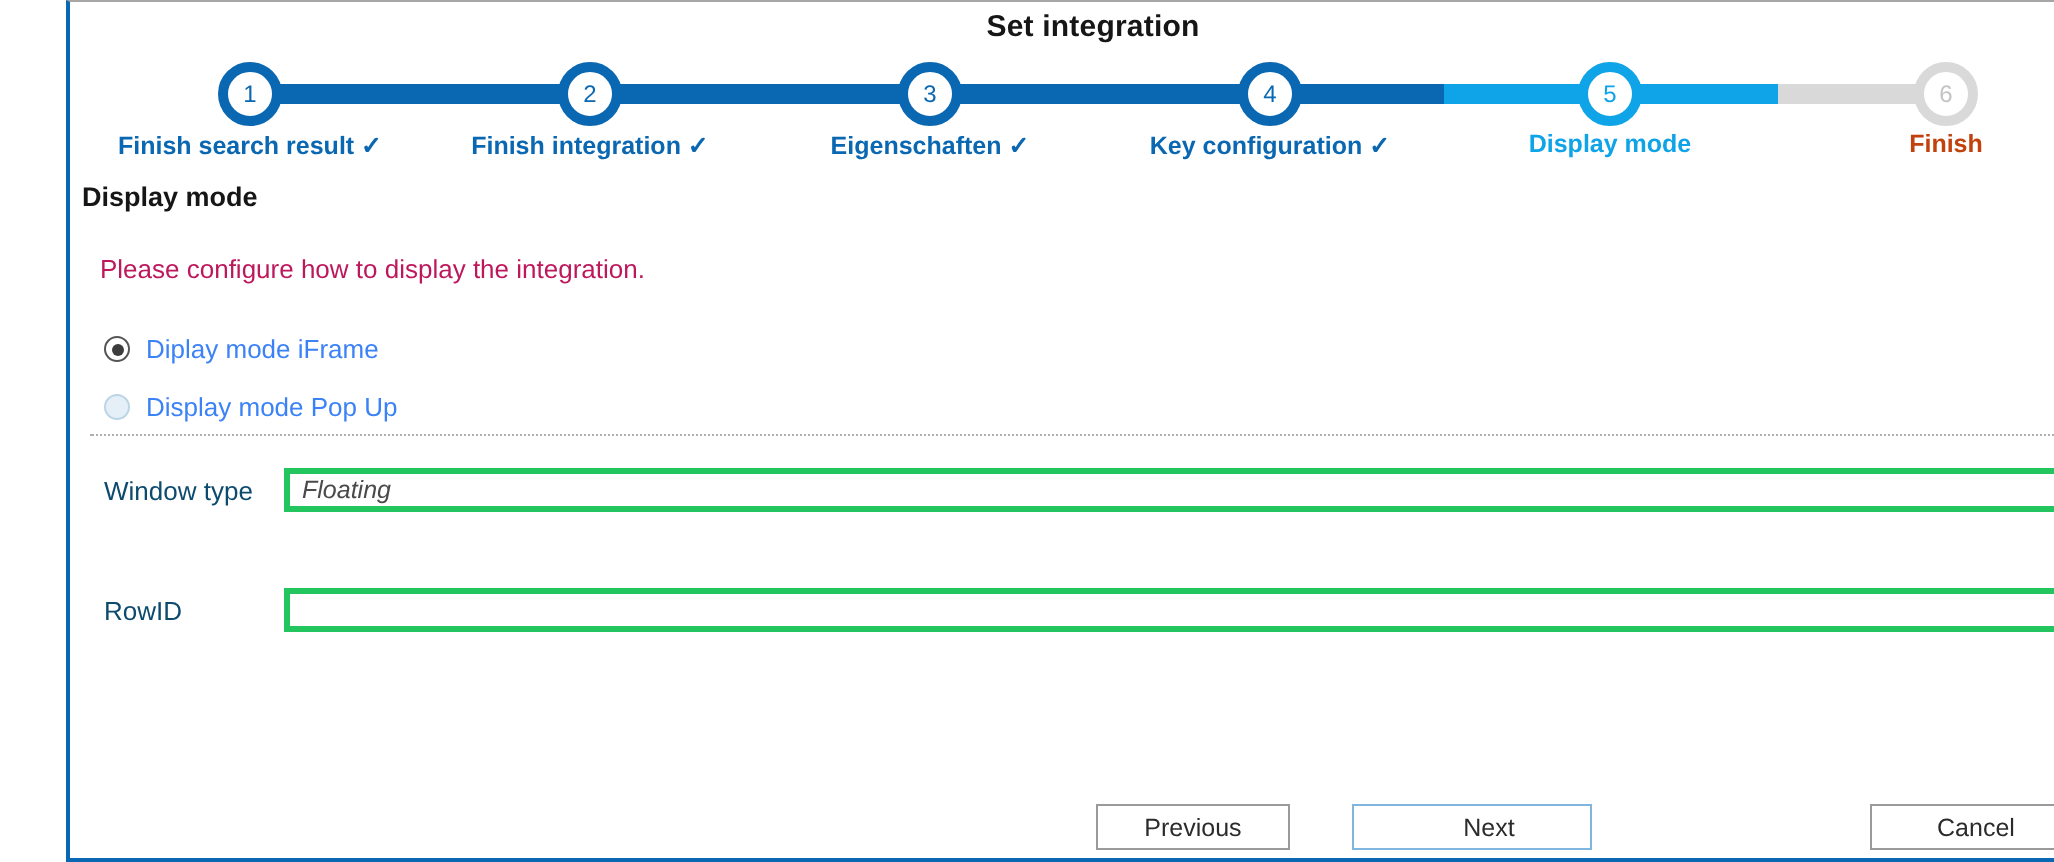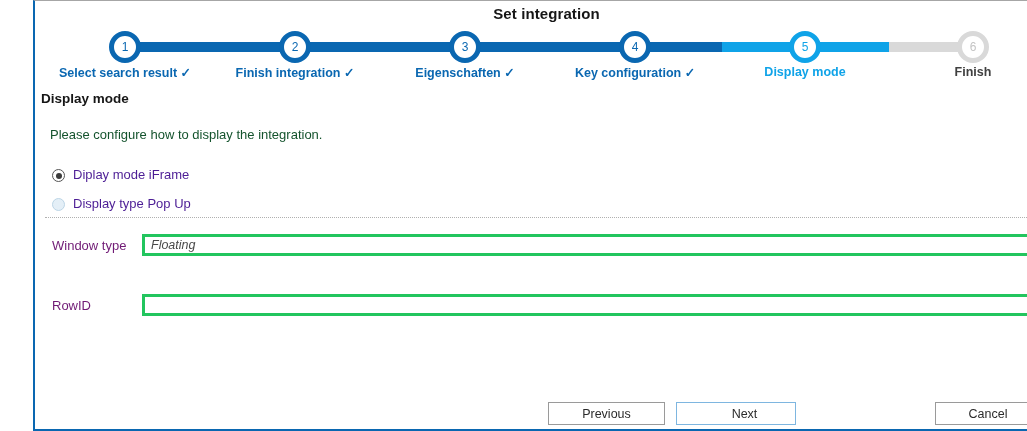--- a/index.html
+++ b/index.html
@@ -91,48 +91,48 @@
     position: absolute;
     top: 34px;
     left: 0;
     transform: translateX(-50%);
     white-space: nowrap;
     font-size: 12.5px;
     font-weight: bold;
   }
   .step.done .step-label   { color: #0a67b1; }
   .step.active .step-label { color: #0fa3e8; }
-  .step.todo .step-label   { color: #404040; }
+  .step.todo .step-label   { color: #c2410c; }
 
   
   .section-heading {
     position: absolute;
     top: 90px;
     left: 6px;
     font-size: 13.5px;
     font-weight: bold;
     color: #161616;
   }
 
   .intro-text {
     position: absolute;
     top: 126px;
     left: 15px;
     font-size: 13px;
-    color: #14532d;
+    color: #be185d;
   }
 
   
   .radio-row {
     position: absolute;
     left: 17px;
     display: flex;
-    align-items: flex-end;
+    align-items: center;
     font-size: 13px;
-    color: #4c1d95;
+    color: #3b82f6;
   }
   #radio-iframe { top: 166px; }
   #radio-popup  { top: 195px; }
 
   .radio-mark {
     width: 13px;
     height: 13px;
     border-radius: 50%;
     box-sizing: border-box;
     margin-right: 8px;
@@ -177,21 +177,21 @@
     display: flex;
     align-items: center;
   }
   #field-window { top: 233px; }
   #field-html   { top: 263px; }
   #field-rowid  { top: 293px; align-items: center; }
 
   .field-label {
     width: 90px;
     font-size: 13px;
-    color: #701a75;
+    color: #0c4a6e;
     flex: none;
   }
   .field-control {
     position: relative;
     width: 906px;
     height: 22px;
     box-sizing: border-box;
     border: 3px solid #22c55e;
     background: #ffffff;
   }
@@ -226,41 +226,41 @@
     border: 1px solid #9a9a9a;
     font-family: "Liberation Sans", sans-serif;
     font-size: 12.5px;
     color: #2b2b2b;
     display: flex;
     align-items: center;
     justify-content: center;
     cursor: default;
     padding: 0;
   }
-  #btn-previous { left: 513px; width: 117px; }
+  #btn-previous { left: 513px; width: 97px; }
   #btn-next     { left: 641px; width: 120px; border-color: #7eb6e0; padding-left: 17px; }
   #btn-cancel   { left: 900px; width: 106px; }
 </style>
 </head>
 <body>
 
 <div id="app">
 
   <div class="title-bar">Set integration</div>
 
   <div class="stepper">
     <div class="track done" style="left:90px; width:597px;"></div>
     <div class="track active" style="left:687px; width:167px;"></div>
     <div class="track todo" style="left:854px; width:84px;"></div>
 
     <div class="step done" style="left:90px;">
       <div class="bullet">
           <span>1</span>
         </div>
-      <div class="step-label">Select search result ✓</div>
+      <div class="step-label">Finish search result ✓</div>
     </div>
 
     <div class="step done" style="left:260px;">
       <div class="bullet">
           <span>2</span>
         </div>
       <div class="step-label">Finish integration ✓</div>
     </div>
 
     <div class="step done" style="left:430px;">
@@ -295,21 +295,21 @@
   <div class="section-heading">Display mode</div>
   <div class="intro-text">Please configure how to display the integration.</div>
 
   <div class="radio-row" id="radio-iframe">
     <span class="radio-mark on"></span>
     <span>Diplay mode iFrame</span>
   </div>
 
   <div class="radio-row" id="radio-popup">
     <span class="radio-mark off"></span>
-    <span>Display type Pop Up</span>
+    <span>Display mode Pop Up</span>
   </div>
 
   <div class="divider"></div>
 
   <div class="field-row" id="field-window">
     <span class="field-label">Window type</span>
     <div class="field-control">
       <span class="field-value">Floating</span>
       <span class="caret"></span>
     </div>

